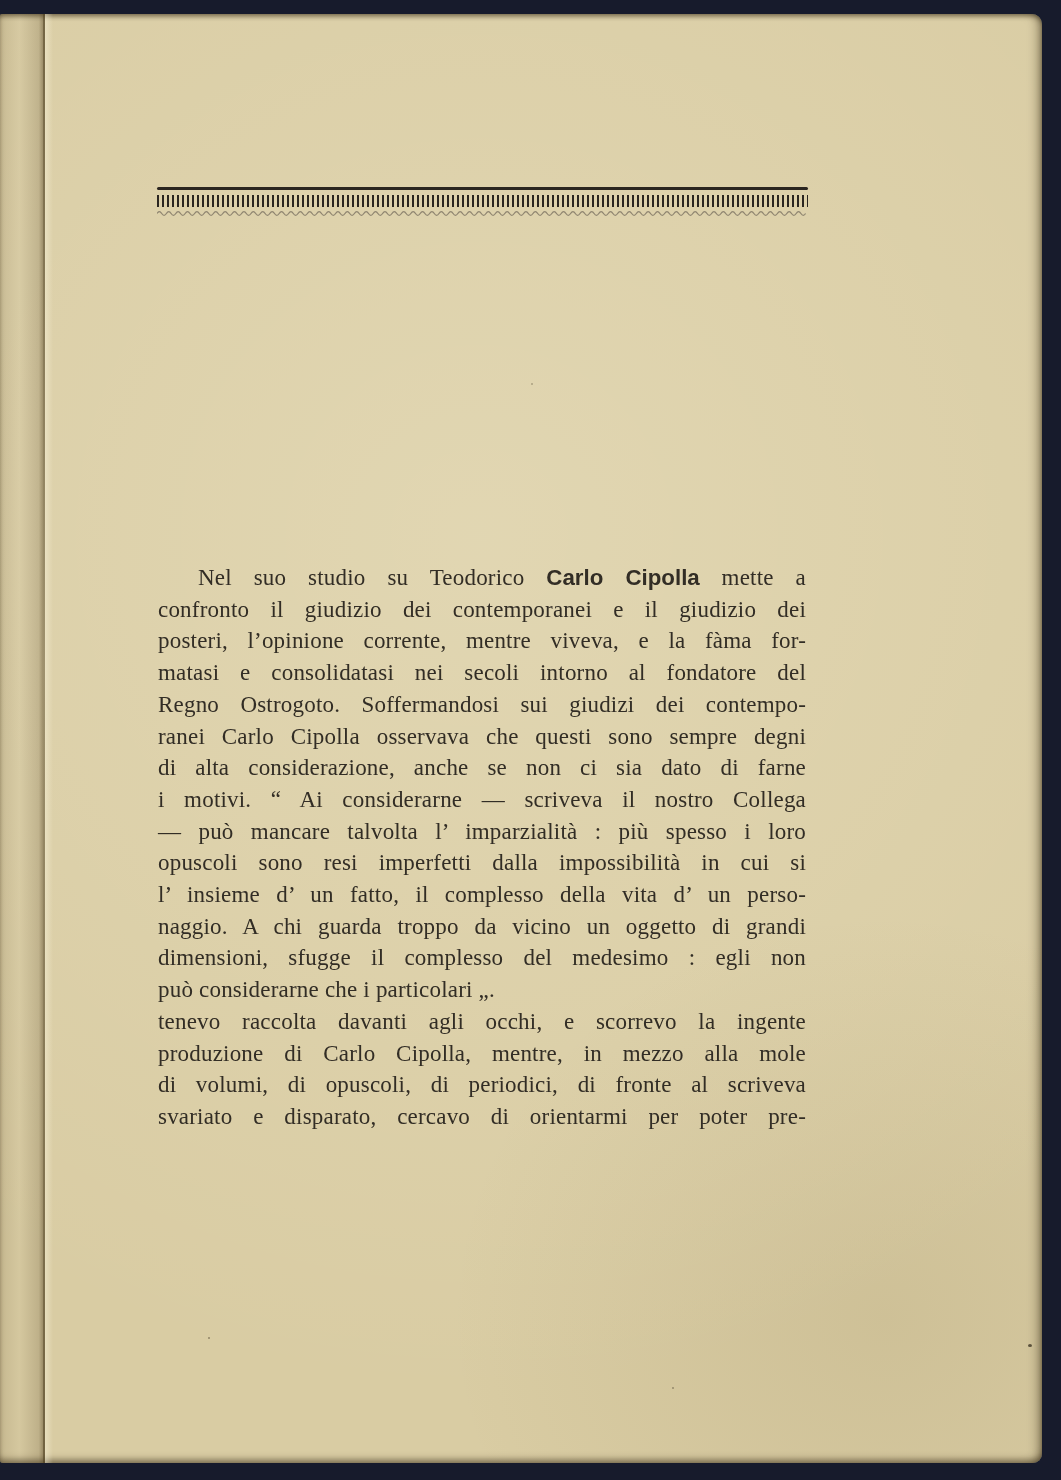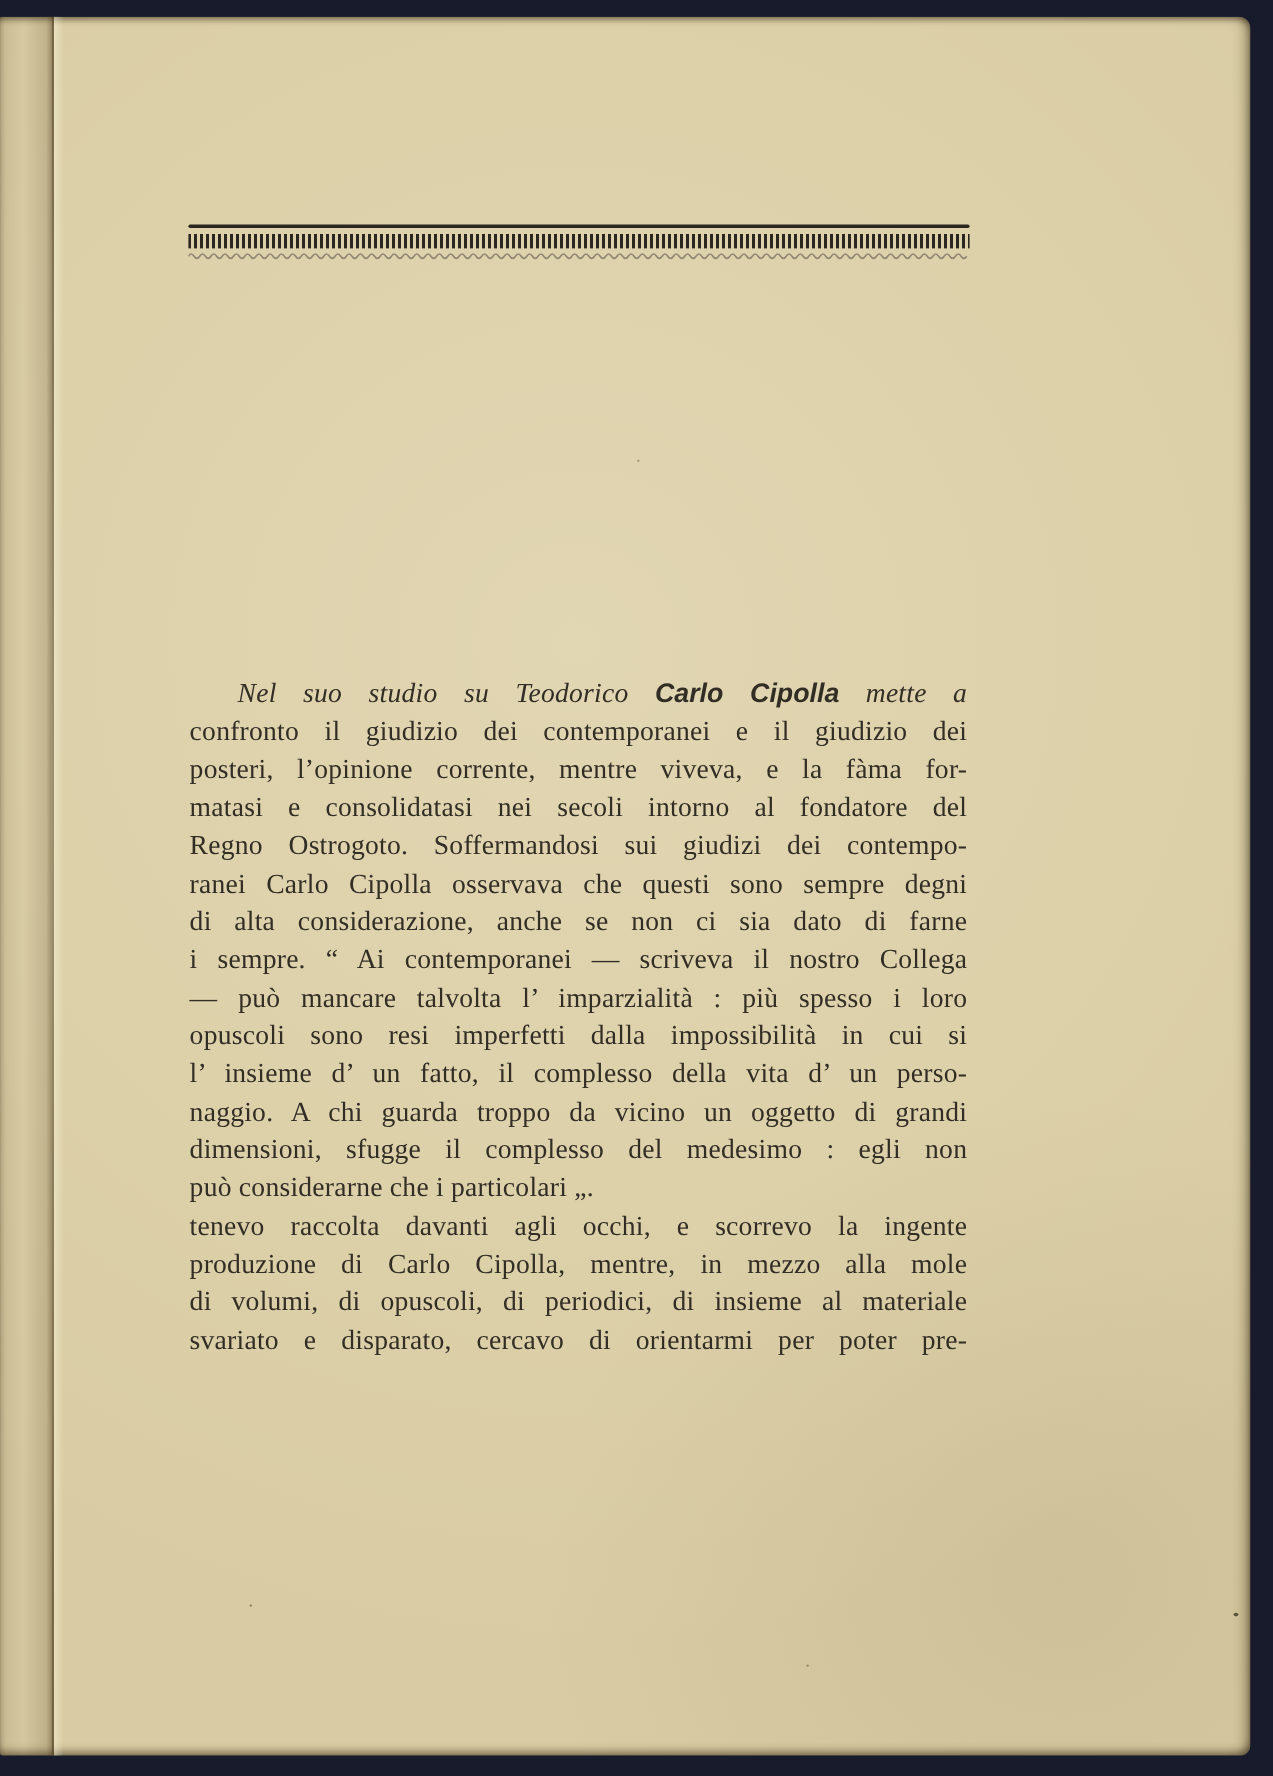--- a/index.html
+++ b/index.html
@@ -72,21 +72,21 @@
     position: absolute;
     left: 158px; top: 548px;
     width: 648px;
     color: var(--ink-color, #322d25);
     font-size: 23px;
     line-height: 31.7px;
     letter-spacing: 0.2px;
   }
   .line { text-align: justify; text-align-last: justify; }
   .line.last { text-align-last: left; }
-  .line.indent { text-indent: 40px; font-style: italic; }
+  .line.indent { text-indent: 40px; }
   .b {
     font-family: "Liberation Sans", sans-serif;
     font-weight: 700;
     font-size: 0.97em;
     letter-spacing: 0;
   }
 
   
   .speck { position: absolute; border-radius: 50%; background: #473e2c; }
   .speck1 { left: 1028px; top: 1330px; width: 4px; height: 3px; opacity: 0.85; }
@@ -113,32 +113,32 @@
 
   <div class="text-block" id="text-block">
       <div>
         <div class="line indent"><span>Nel suo studio su Teodorico </span><span class="b">Carlo Cipolla</span><span> mette a</span></div>
         <div class="line"><span>confronto il giudizio dei contemporanei e il giudizio dei</span></div>
         <div class="line"><span>posteri, l’opinione corrente, mentre viveva, e la fàma for-</span></div>
         <div class="line"><span>matasi e consolidatasi nei secoli intorno al fondatore del</span></div>
         <div class="line"><span>Regno Ostrogoto. Soffermandosi sui giudizi dei contempo-</span></div>
         <div class="line"><span>ranei Carlo Cipolla osservava che questi sono sempre degni</span></div>
         <div class="line"><span>di alta considerazione, anche se non ci sia dato di farne</span></div>
-        <div class="line"><span>i sempre. “ Ai contemporanei — scriveva il nostro Collega</span></div>
+        <div class="line"><span>i motivi. “ Ai considerarne — scriveva il nostro Collega</span></div>
         <div class="line"><span>— può mancare talvolta l’ imparzialità : più spesso i loro</span></div>
         <div class="line"><span>opuscoli sono resi imperfetti dalla impossibilità in cui si</span></div>
         <div class="line"><span>l’ insieme d’ un fatto, il complesso della vita d’ un perso-</span></div>
         <div class="line"><span>naggio. A chi guarda troppo da vicino un oggetto di grandi</span></div>
         <div class="line"><span>dimensioni, sfugge il complesso del medesimo : egli non</span></div>
         <div class="line last"><span>può considerarne che i particolari „.</span></div>
       </div>
       <div>
         <div class="line"><span>tenevo raccolta davanti agli occhi, e scorrevo la ingente</span></div>
         <div class="line"><span>produzione di Carlo Cipolla, mentre, in mezzo alla mole</span></div>
-        <div class="line"><span>di volumi, di opuscoli, di periodici, di insieme al materiale</span></div>
+        <div class="line"><span>di volumi, di opuscoli, di periodici, di fronte al scriveva</span></div>
         <div class="line"><span>svariato e disparato, cercavo di orientarmi per poter pre-</span></div>
       </div>
     </div>
 
   <div class="speck speck1"></div>
   <div class="speck speck2"></div>
   <div class="speck speck3"></div>
   <div class="speck speck4"></div>
 </div>
 

